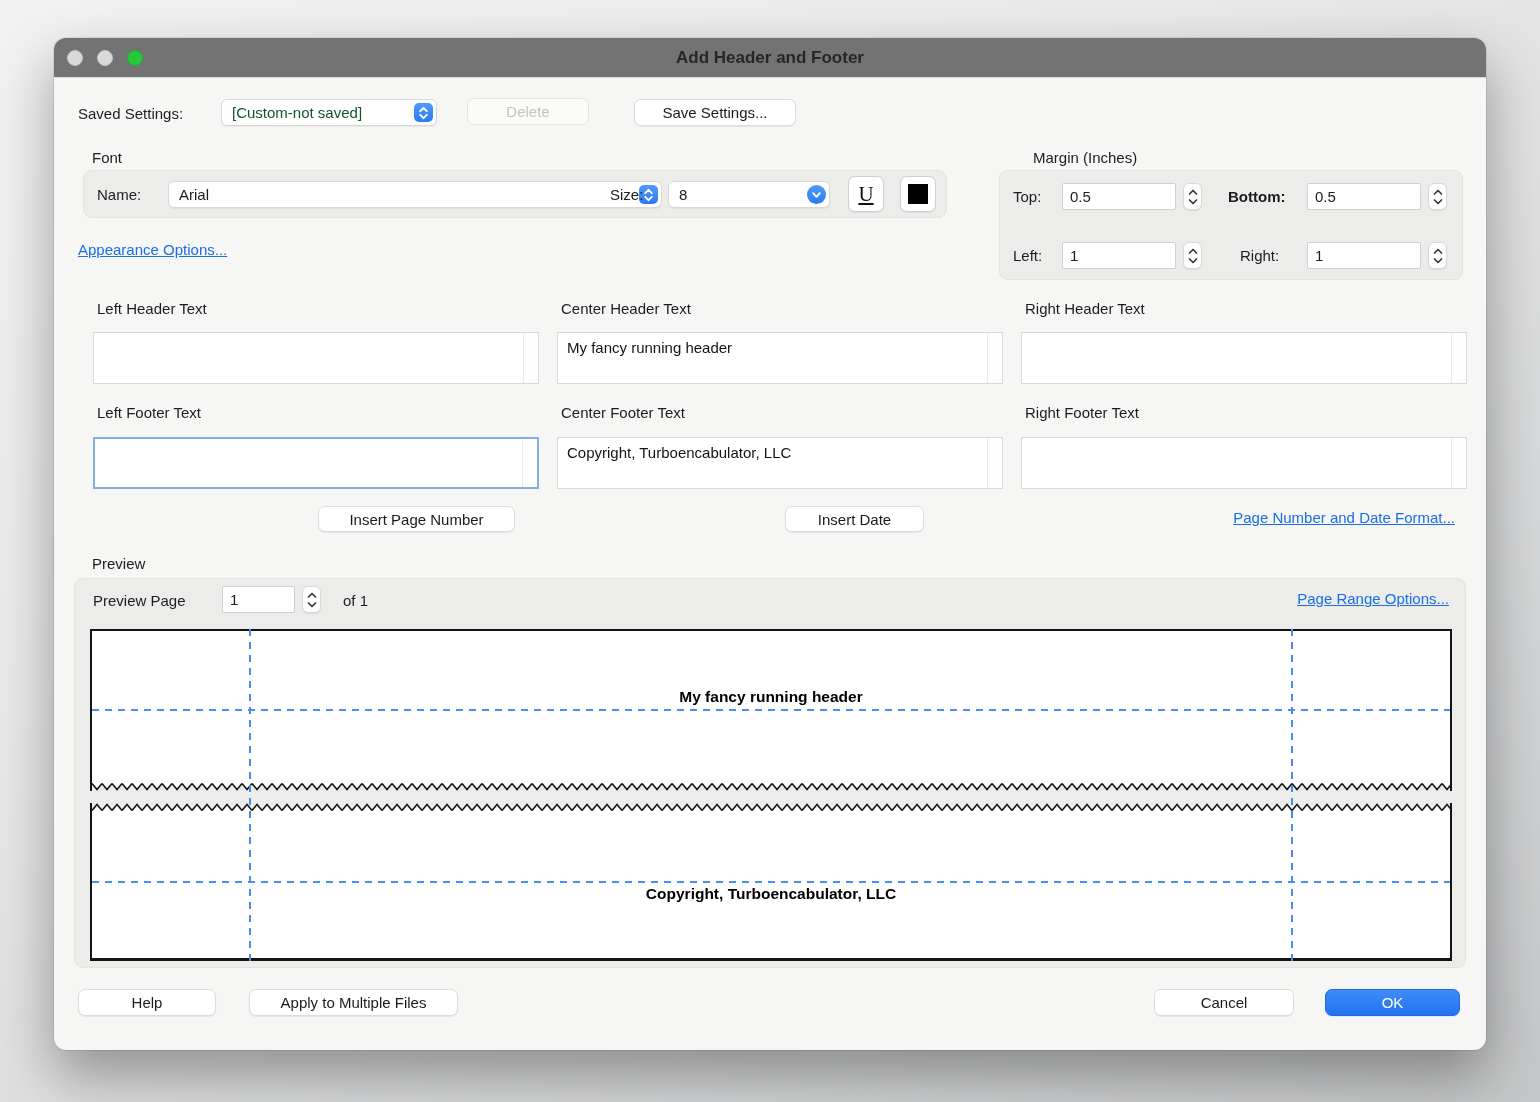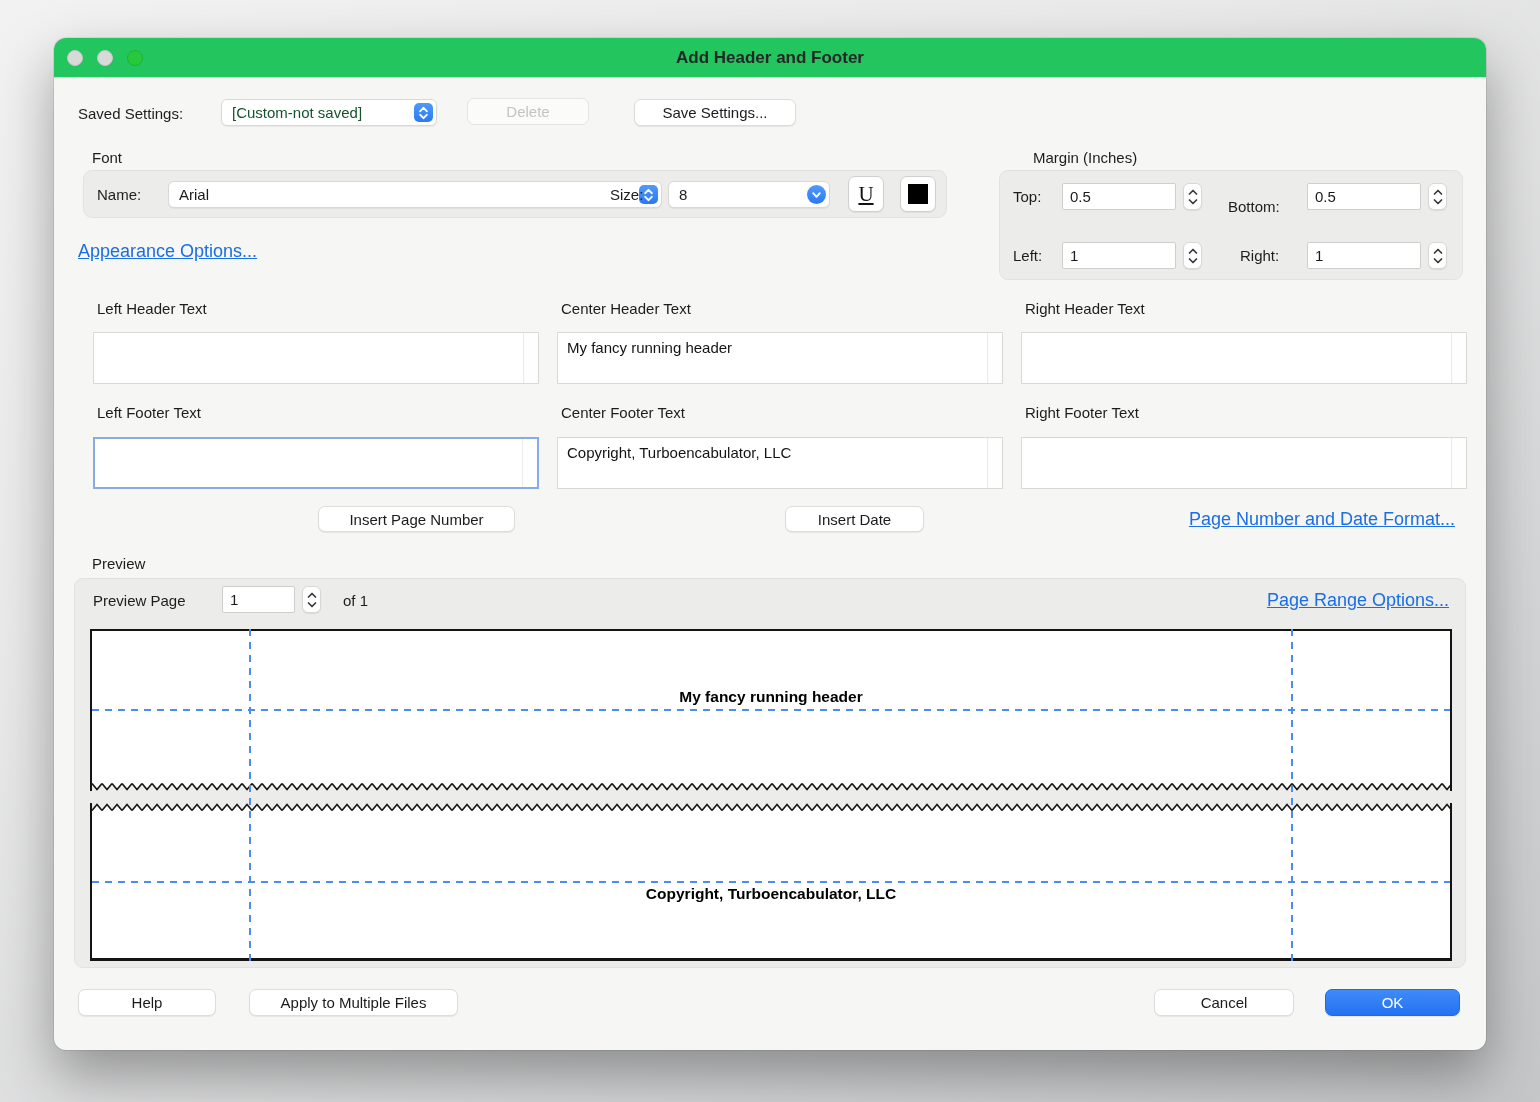--- a/index.html
+++ b/index.html
@@ -10,21 +10,21 @@
     color:#1d1d1f;
     font-size:15px;
   }
   .dialog {
     position:absolute; left:54px; top:38px; width:1432px; height:1012px;
     background:#f6f6f4; border-radius:12px;
     box-shadow: 0 25px 55px rgba(0,0,0,.35), 0 0 0 1px rgba(0,0,0,.08);
   }
   .titlebar {
     position:absolute; left:0; top:0; right:0; height:40px;
-    background:#22c55e; border-bottom:1px solid #d9d9d7;
+    background:#737373; border-bottom:1px solid #d9d9d7;
     border-radius:12px 12px 0 0;
   }
   .title {
     position:absolute; left:0; right:0; top:0; height:40px;
     line-height:40px; text-align:center; font-size:17px; font-weight:700; color:#262626;
   }
   .light { position:absolute; top:12px; width:16px; height:16px; border-radius:50%; }
   .light.gray  { background:#d9d9d9; border:1px solid #c6c6c6; }
   .light.green { background:#27c83c; border:1px solid #1fb232; }
 
@@ -33,21 +33,21 @@
   
   .btn {
     position:absolute; height:27px; border-radius:7px; background:#ffffff;
     border:1px solid #dcdcda; box-shadow:0 1px 1px rgba(0,0,0,.07);
     font-size:15px; color:#1b1b1d; text-align:center; line-height:25px;
     font-family:inherit; cursor:default; white-space:nowrap;
   }
   .btn.disabled { color:#c3c3c1; background:#fbfbfa; box-shadow:none; border-color:#e4e4e2; }
   .btn.primary { background:linear-gradient(180deg,#3f8bf8,#2472f2); color:#fff; border:1px solid #2268e0; }
 
-  .link { position:absolute; color:#1a6ee6; text-decoration:underline; font-size:18px; white-space:nowrap; cursor:pointer; }
+  .link { position:absolute; color:#1a6ee6; text-decoration:underline; font-size:15px; white-space:nowrap; cursor:pointer; }
 
   
   .panel {
     position:absolute; background:#ececea; border:1px solid #e2e2e0; border-radius:9px;
   }
 
   
   .popup {
     position:absolute; height:27px; background:#fff; border:1px solid #d8d8d6;
     border-radius:6px; box-shadow:0 1px 1px rgba(0,0,0,.06);
@@ -174,21 +174,21 @@
     <div class="lbl" style="left:13px; top:17px;">Top:</div>
     <input class="tfield" style="left: 62px; top: 12px; width: 114px;" value="0.5">
     <div class="stepper" style="left:183px; top:12px;">
       <svg width="10" height="7" viewBox="0 0 10 7">
           <path d="M1.5 5 L5 1.5 L8.5 5" stroke="#3a3a3c" stroke-width="1.7" fill="none" stroke-linecap="round" stroke-linejoin="round"></path>
         </svg>
       <svg width="10" height="7" viewBox="0 0 10 7">
           <path d="M1.5 2 L5 5.5 L8.5 2" stroke="#3a3a3c" stroke-width="1.7" fill="none" stroke-linecap="round" stroke-linejoin="round"></path>
         </svg>
     </div>
-    <div class="lbl" style="left:228px; top:27px;">Bottom:</div>
+    <div class="lbl" style="left:228px; top:17px;font-weight:bold;">Bottom:</div>
     <input class="tfield" style="left: 307px; top: 12px; width: 114px;" value="0.5">
     <div class="stepper" style="left:428px; top:12px;">
       <svg width="10" height="7" viewBox="0 0 10 7">
           <path d="M1.5 5 L5 1.5 L8.5 5" stroke="#3a3a3c" stroke-width="1.7" fill="none" stroke-linecap="round" stroke-linejoin="round"></path>
         </svg>
       <svg width="10" height="7" viewBox="0 0 10 7">
           <path d="M1.5 2 L5 5.5 L8.5 2" stroke="#3a3a3c" stroke-width="1.7" fill="none" stroke-linecap="round" stroke-linejoin="round"></path>
         </svg>
     </div>
     <div class="lbl" style="left:13px; top:76px;">Left:</div>

